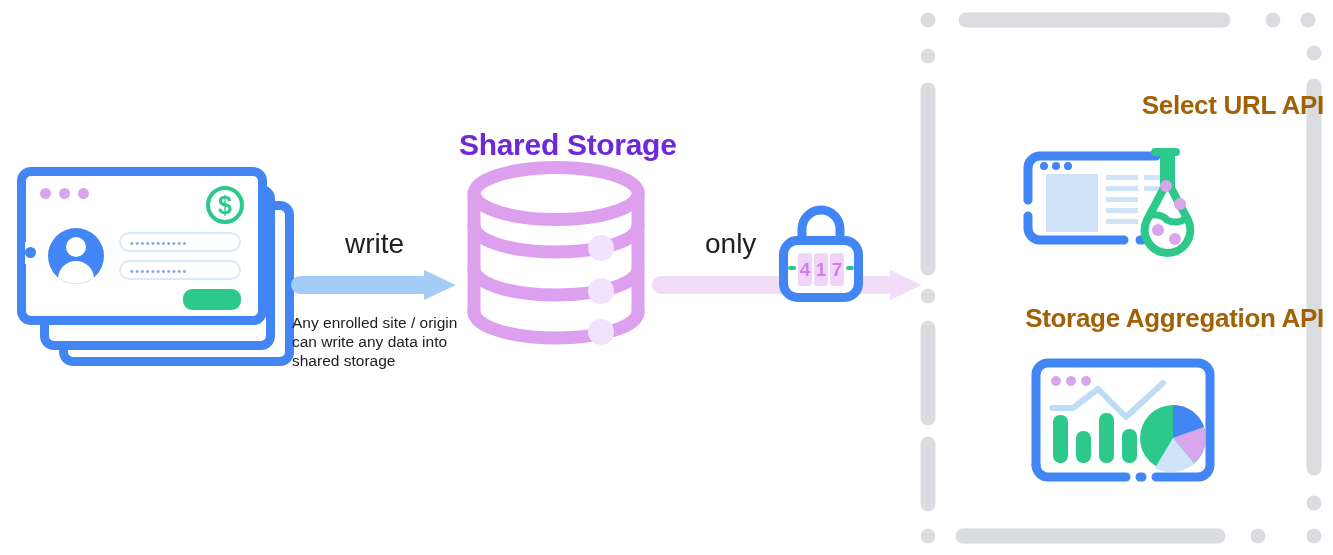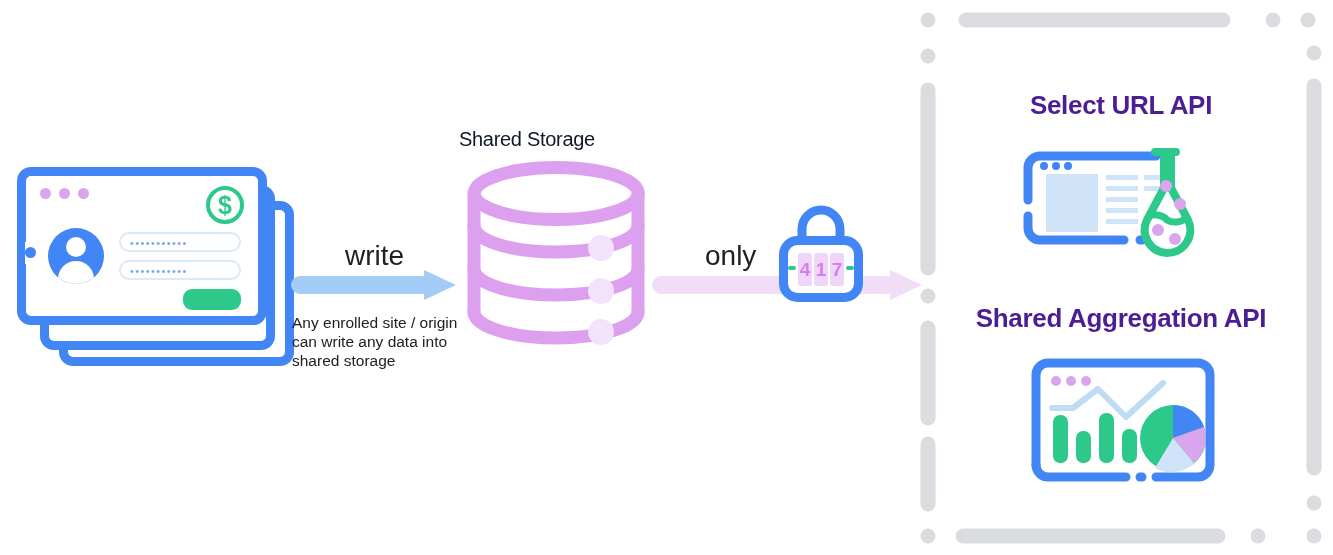--- a/index.html
+++ b/index.html
@@ -59,44 +59,44 @@
     position:absolute;border-radius:9px;background:#2cc98a;
   }
 
   
   .arrow-shaft{position:absolute;border-radius:9px;}
   .arrow-head{position:absolute;width:0;height:0;}
 
   
   .op-label{
     position:absolute;font-size:28px;color:#202124;font-weight:400;
-    font-family:"Liberation Sans", sans-serif;white-space:nowrap;margin-top:12px;
+    font-family:"Liberation Sans", sans-serif;white-space:nowrap;
   }
   .caption{
     position:absolute;font-size:15.5px;line-height:19px;color:#202124;
     font-family:"Liberation Sans", sans-serif;
   }
   .section-title{
-    position:absolute;font-size:20px;font-weight:400;color:#0f172a;
+    position:absolute;font-size:30px;font-weight:700;color:#6d28d9;
     font-family:"Liberation Sans", sans-serif;white-space:nowrap;
     letter-spacing:-0.3px;
   }
 
   
   #shared-storage{left:466px;top:160px;width:180px;height:185px;}
 
   
   #padlock{left:779px;top:203px;width:84px;height:100px;}
 
   
   #api-panel{left:918px;top:8px;width:406px;height:538px;}
 
   .api-title{
-    position:absolute;width:100%;text-align:center;font-size:26px;font-weight:700;
-    color:#4c1d95;font-family:"Liberation Sans", sans-serif;letter-spacing:-0.3px;
+    position:absolute;width:100%;text-align:right;font-size:26px;font-weight:700;
+    color:#a16207;font-family:"Liberation Sans", sans-serif;letter-spacing:-0.3px;
   }
 </style>
 </head>
 <body>
 
 <div class="stage">
 
   <div class="abs" id="browser-stack">
     <div class="win-shadow win-back2"></div>
     <div class="win-shadow win-back1"></div>
@@ -234,21 +234,21 @@
 
         <path d="M139 14 L160 14 M148 14 L148 50 L131 82 A23 23 0 0 0 151 115 A23 23 0 0 0 172 82 L155 50 L155 14" fill="#ffffff" stroke="#2cc98a" stroke-width="8" stroke-linejoin="round" stroke-linecap="round"></path>
         <path d="M133 78 A14 11 0 0 1 151 82 A14 11 0 0 0 170 80" fill="none" stroke="#2cc98a" stroke-width="7" stroke-linecap="round"></path>
         <circle cx="150" cy="48" r="6" fill="#d9a6ee"></circle>
         <circle cx="164" cy="66" r="6" fill="#d9a6ee"></circle>
         <circle cx="142" cy="92" r="6" fill="#d9a6ee"></circle>
         <circle cx="159" cy="101" r="6" fill="#d9a6ee"></circle>
       </svg>
     </div>
 
-    <div class="api-title" style="top:295px;">Shared Aggregation API</div>
+    <div class="api-title" style="top:295px;">Storage Aggregation API</div>
     <div class="abs" style="left:110px;top:345px;width:200px;height:140px;">
       <svg width="200" height="140" viewBox="0 0 200 140">
         <g stroke="#4285f4" stroke-width="9" fill="none" stroke-linecap="round">
           <path d="M8 112 L8 22 A12 12 0 0 1 20 10 L170 10 A12 12 0 0 1 182 22 L182 112 A12 12 0 0 1 170 124 L128 124"></path>
           <path d="M112 124 L114 124"></path>
           <path d="M98 124 L20 124 A12 12 0 0 1 8 112"></path>
         </g>
         <circle cx="28" cy="28" r="5" fill="#d9a6ee"></circle>
         <circle cx="43" cy="28" r="5" fill="#d9a6ee"></circle>
         <circle cx="58" cy="28" r="5" fill="#d9a6ee"></circle>

